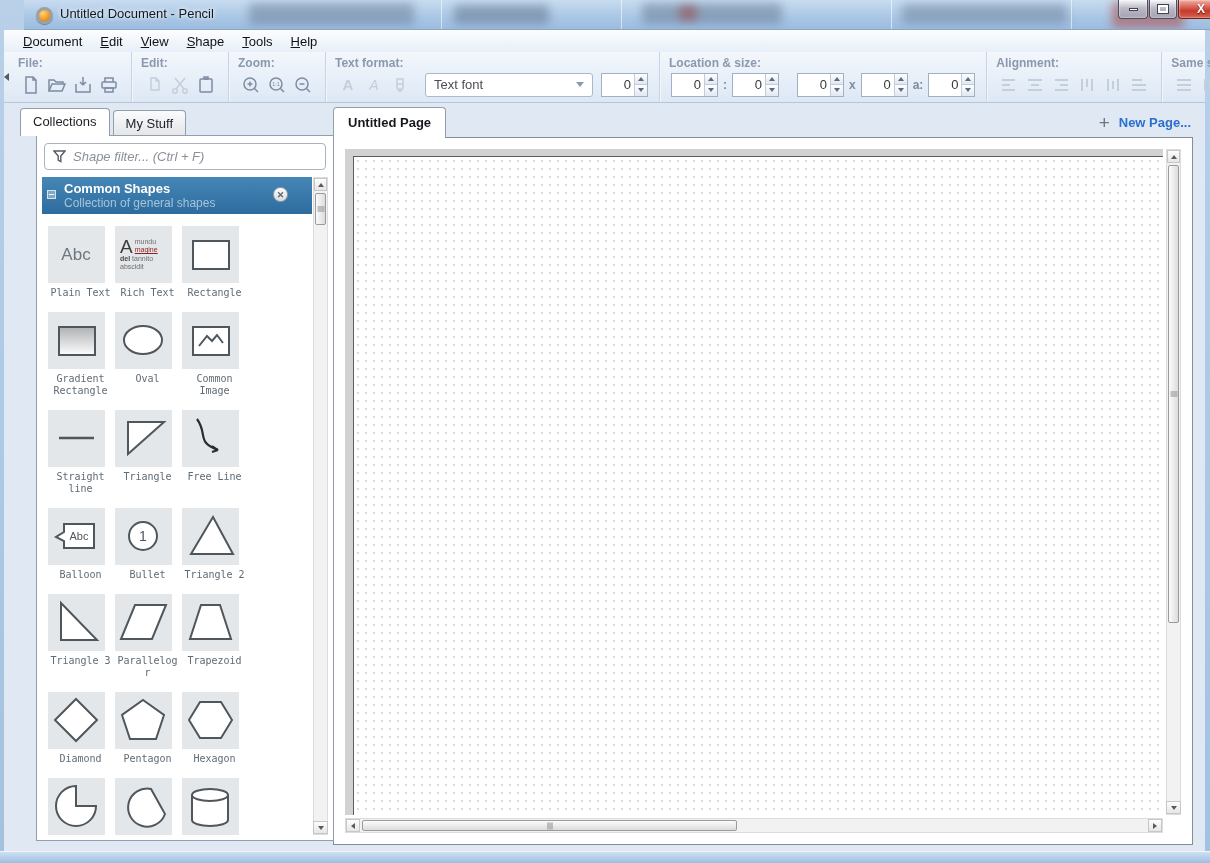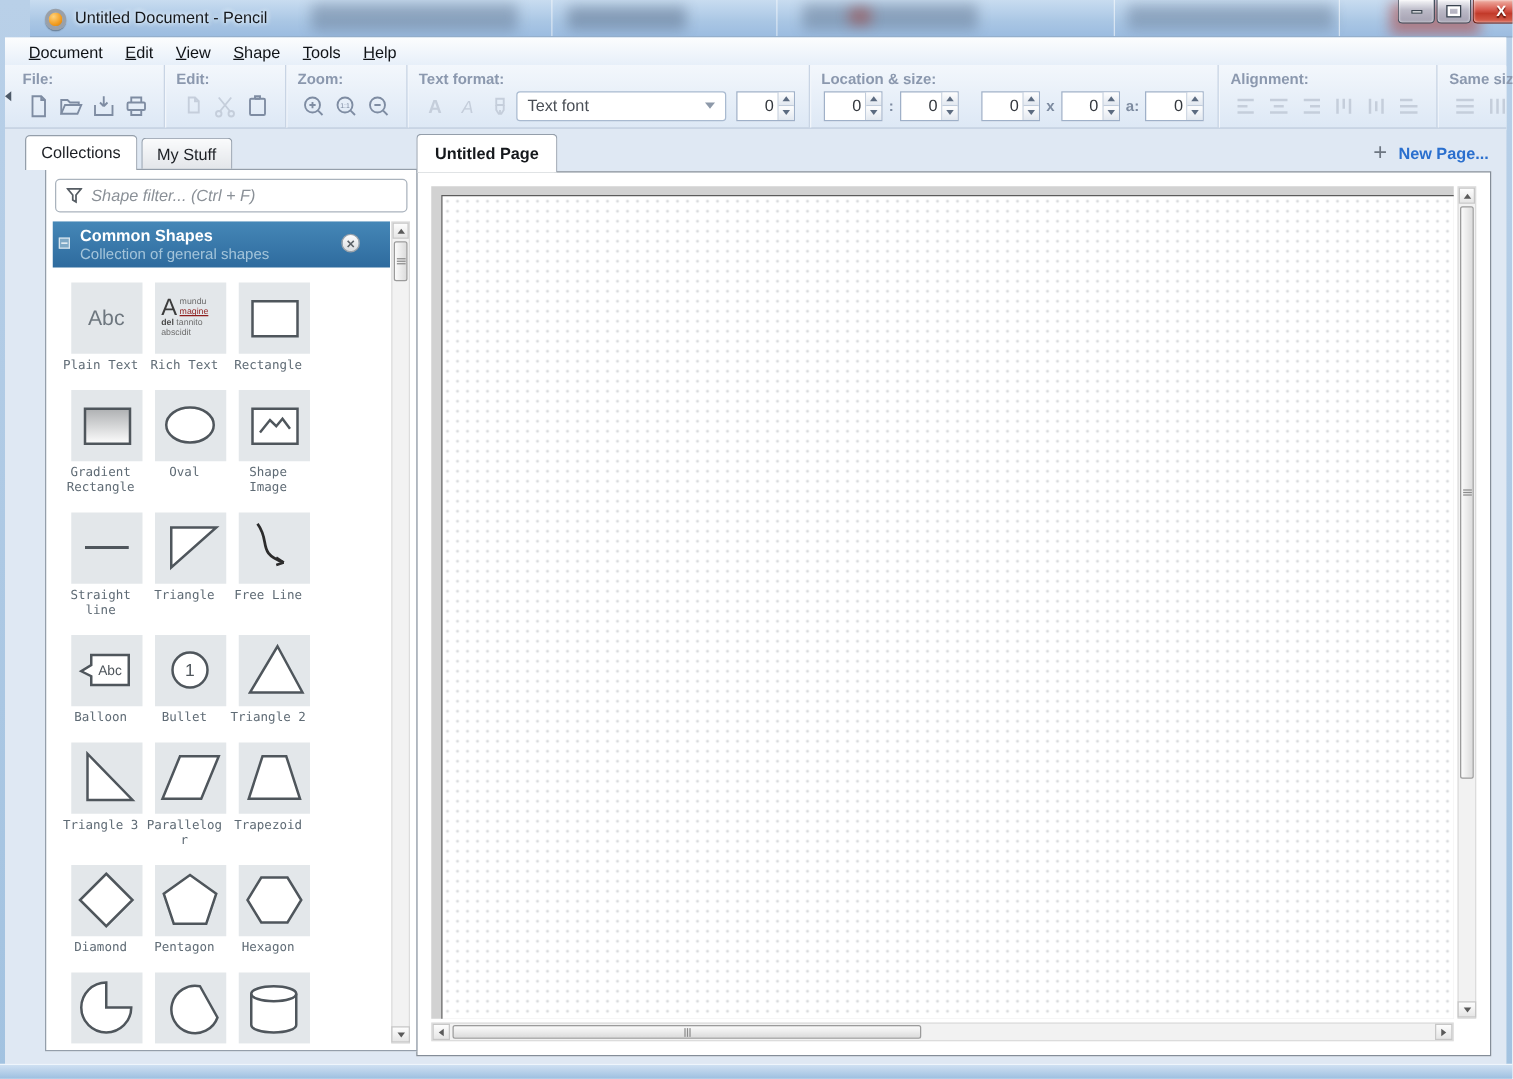--- a/index.html
+++ b/index.html
@@ -45,21 +45,21 @@
   .collapse-col { width:14px; display:flex; align-items:center; justify-content:center; }
   .tri-left { width:0; height:0; border-top:4px solid transparent; border-bottom:4px solid transparent; border-right:5px solid #4e5a68; }
   .tgroup { padding:4px 9px 3px 9px; border-right:1px solid #c8d4e4; box-shadow:1px 0 0 #f2f6fb; }
   .tgroup:last-child { border-right:none; box-shadow:none; }
   .tlabel { font-size:12px; font-weight:bold; color:#8b98ae; height:15px; white-space:nowrap; }
   .trow { display:flex; align-items:center; height:27px; }
   .tbtn { width:26px; height:24px; display:flex; align-items:center; justify-content:center; color:#7e8ca2; }
   .tbtn.disabled { color:#c5cedb; }
   .tbtn svg { display:block; }
   .sel-font { width:168px; height:24px; background:#fff; border:1px solid #a9bad0; border-radius:3px;
-    display:flex; align-items:center; padding:0 8px; font-size:13px; color:#4a4f56; position:relative; }
+    display:flex; align-items:center; padding:0 8px; font-size:13px; color:#4a4f56; position:relative;margin-left:12px; }
   .sel-font .caret { position:absolute; right:8px; width:0; height:0; border-left:4px solid transparent;
     border-right:4px solid transparent; border-top:5px solid #8d99a9; }
   .spin { display:flex; width:47px; height:24px; background:#fff; border:1px solid #9fb0c8; margin:0 2px; }
   .spin .val { flex:1; text-align:right; font-size:13px; color:#34383e; line-height:22px; padding-right:3px; }
   .spin .btns { width:13px; border-left:1px solid #c2cddc; display:flex; flex-direction:column; }
   .spin .sbtn { flex:1; background:linear-gradient(#fefefe,#e2e8f0); display:flex; align-items:center; justify-content:center; }
   .spin .sbtn:first-child { border-bottom:1px solid #c2cddc; }
   .tri-up { width:0; height:0; border-left:3px solid transparent; border-right:3px solid transparent; border-bottom:4px solid #5c6b80; }
   .tri-down { width:0; height:0; border-left:3px solid transparent; border-right:3px solid transparent; border-top:4px solid #5c6b80; }
   .loc-sep { font-size:12px; font-weight:bold; color:#7d8ba0; padding:0 3px; }
@@ -87,21 +87,21 @@
     border:1px solid #d7e5ef; display:flex; align-items:center; justify-content:center; }
   .coll-collapse::after { content:""; width:5px; height:1px; background:#ffffff; }
   .coll-title { font-size:13px; font-weight:bold; color:#fff; line-height:15px; }
   .coll-sub { font-size:12px; color:#a3c4da; line-height:14px; }
   .coll-close { position:absolute; right:24px; top:10px; width:15px; height:15px; border-radius:8px;
     background:linear-gradient(#fdfdfd,#d9dcdf); border:1px solid #9aa2aa; color:#5a6167;
     font-size:9px; font-weight:bold; display:flex; align-items:center; justify-content:center; }
   .shape-grid { position:absolute; left:0; right:16px; top:37px; bottom:0; overflow:hidden;
     padding:12px 0 0 10px; display:grid; grid-template-columns:repeat(3,57px); column-gap:10px;
     row-gap:13px; align-content:start; justify-items:center; }
-  .shape-item { width:66px; display:flex; flex-direction:column; align-items:flex-end; }
+  .shape-item { width:66px; display:flex; flex-direction:column; align-items:flex-start; }
   .shape-tile { width:57px; height:57px; background:#e3e7ea; display:flex; align-items:center; justify-content:center; }
   .shape-label { margin-top:4px; width:66px; text-align:center; font-family:"DejaVu Sans Mono",monospace;
     font-size:10px; line-height:12px; color:#5f6b75; word-wrap:break-word; }
   .g-abc { font-size:17px; color:#6e777f; font-family:"Liberation Sans",sans-serif; }
   .g-rich { width:46px; font-size:7px; line-height:8px; color:#6d6d6d; font-family:"Liberation Sans",sans-serif; }
   .g-rich .top { display:flex; }
   .g-rich .bigA { font-size:19px; line-height:17px; color:#3c3c3c; margin-right:2px; }
   .g-rich .red { color:#8e1d1d; text-decoration:underline; }
   .g-rich b { color:#4a4a4a; }
 
@@ -500,21 +500,21 @@
                 </div>
                 <div class="shape-label">Oval</div>
               </div>
               <div class="shape-item">
                 <div class="shape-tile">
                   <svg width="57" height="57">
                     <rect x="11" y="15" width="36" height="28" fill="#ffffff" stroke="#4f565c" stroke-width="2"></rect>
                     <path d="M17 34 L25 24 L30 29 L35 23 L41 31" fill="none" stroke="#4f565c" stroke-width="2"></path>
                   </svg>
                 </div>
-                <div class="shape-label">Shape Image</div>
+                <div class="shape-label">Common Image</div>
               </div>
               <div class="shape-item">
                 <div class="shape-tile">
                   <svg width="57" height="57">
                     <path d="M11 28 H46" stroke="#4f565c" stroke-width="2.4"></path>
                   </svg>
                 </div>
                 <div class="shape-label">Straight line</div>
               </div>
               <div class="shape-item">

